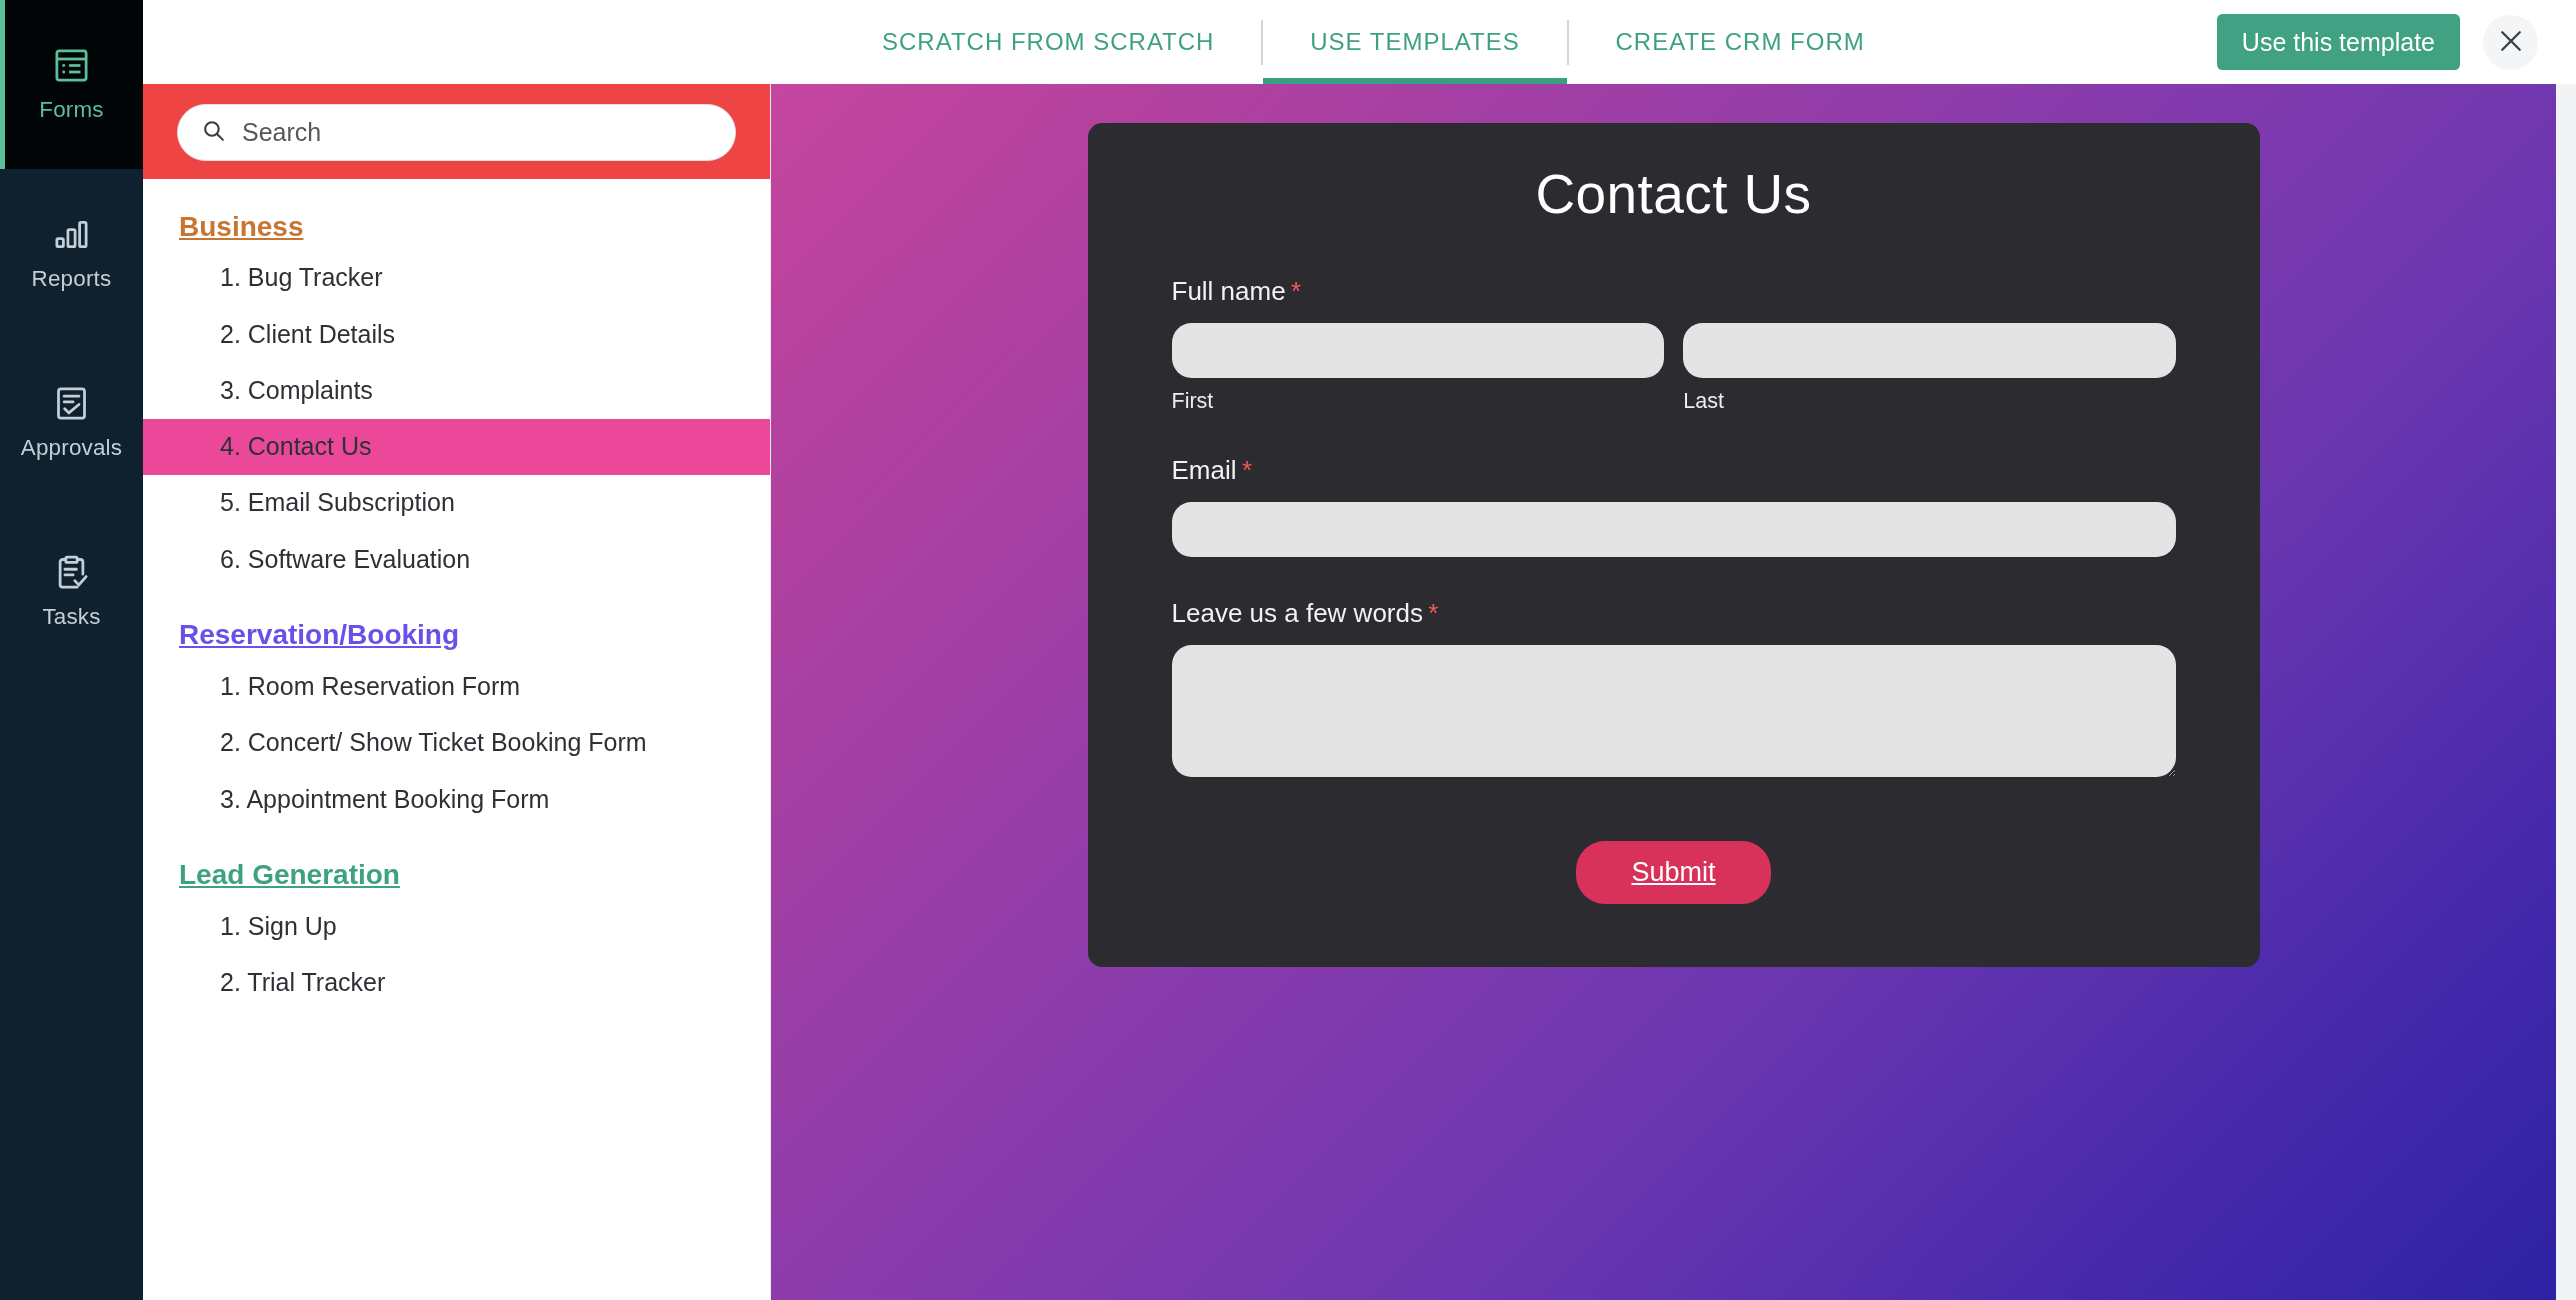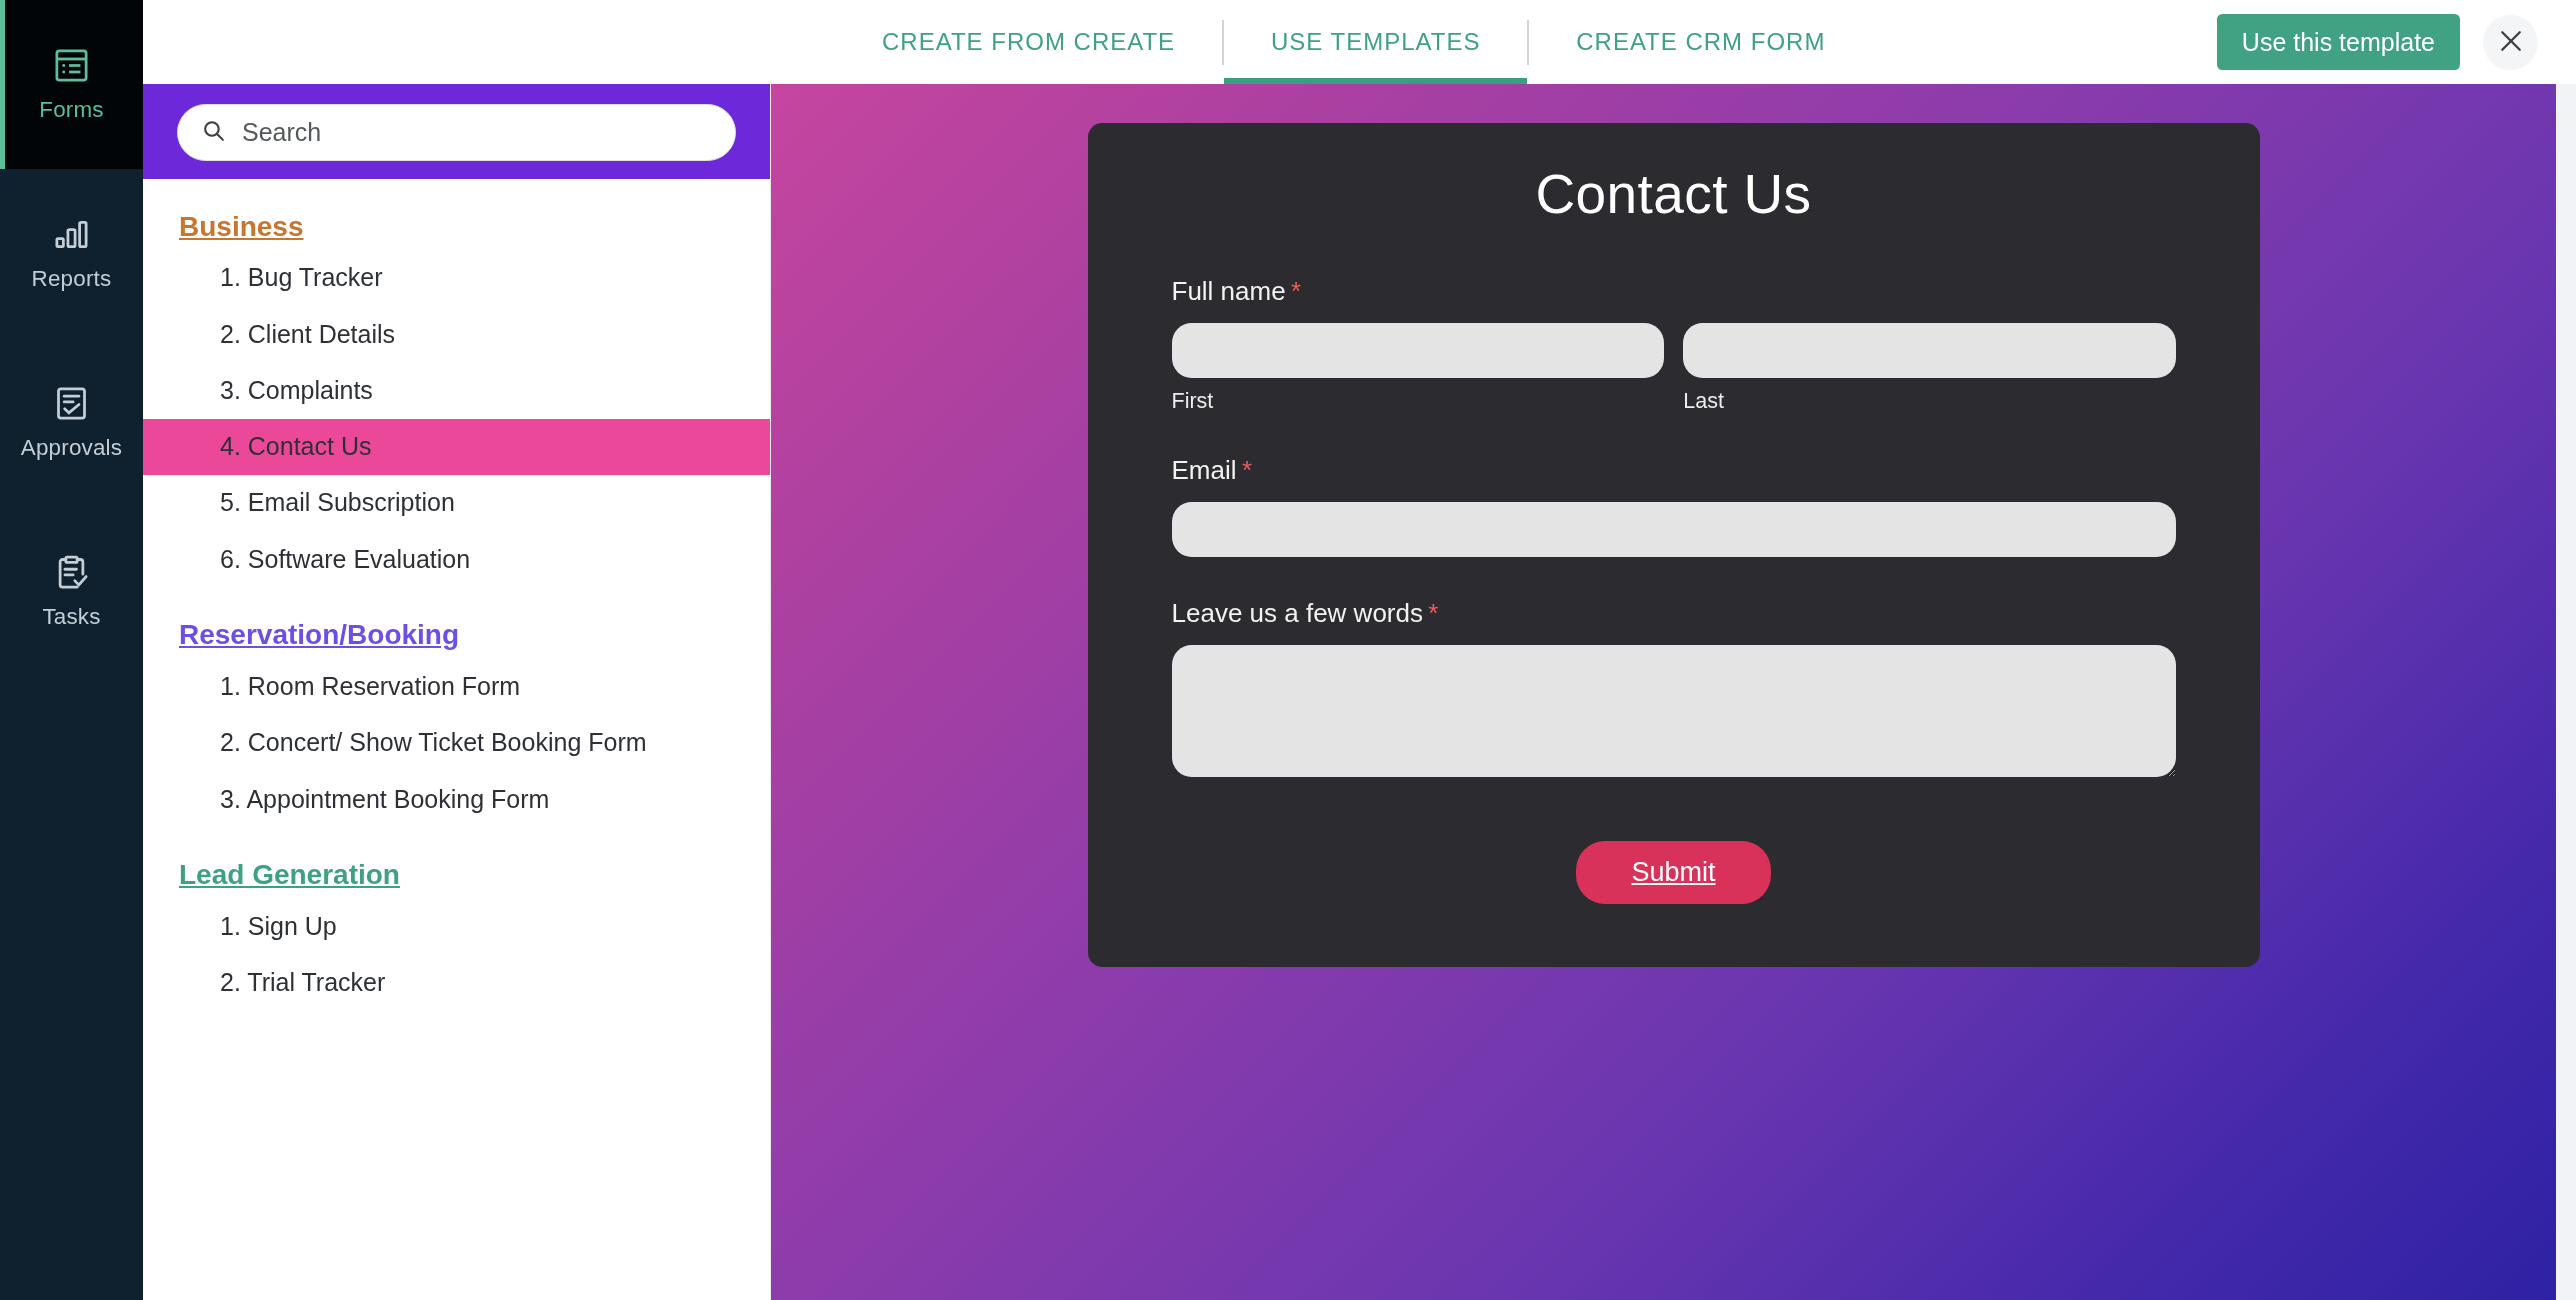--- a/index.html
+++ b/index.html
@@ -117,21 +117,21 @@
 
   
   .listcol {
     width: 628px; min-width: 628px;
     background: #ffffff;
     display: flex; flex-direction: column;
     border-right: 0.9px solid #EDEDED;
     min-height: 0;
   }
   .searchwrap {
-    background: #6d28d9;
+    background: #ef4444;
     padding: 19.7px 34px 18px 34px;
   }
   .searchbox {
     display: flex; align-items: center;
     gap: 16px;
     background: #ffffff;
     border: 0.9px solid #DFE1E2;
     border-radius: 30px;
     height: 57px;
     padding: 0 23px;
@@ -325,21 +325,21 @@
       <span class="rlabel">Tasks</span>
     </div>
 
   </nav>
 
   <div class="right">
 
     <header class="topbar">
       <div class="tabs">
         <div class="tab">
-          <span>CREATE FROM CREATE</span>
+          <span>SCRATCH FROM SCRATCH</span>
         </div>
         <div class="tab-sep"></div>
         <div class="tab active">
           <span>USE TEMPLATES</span>
         </div>
         <div class="tab-sep"></div>
         <div class="tab">
           <span>CREATE CRM FORM</span>
         </div>
       </div>

